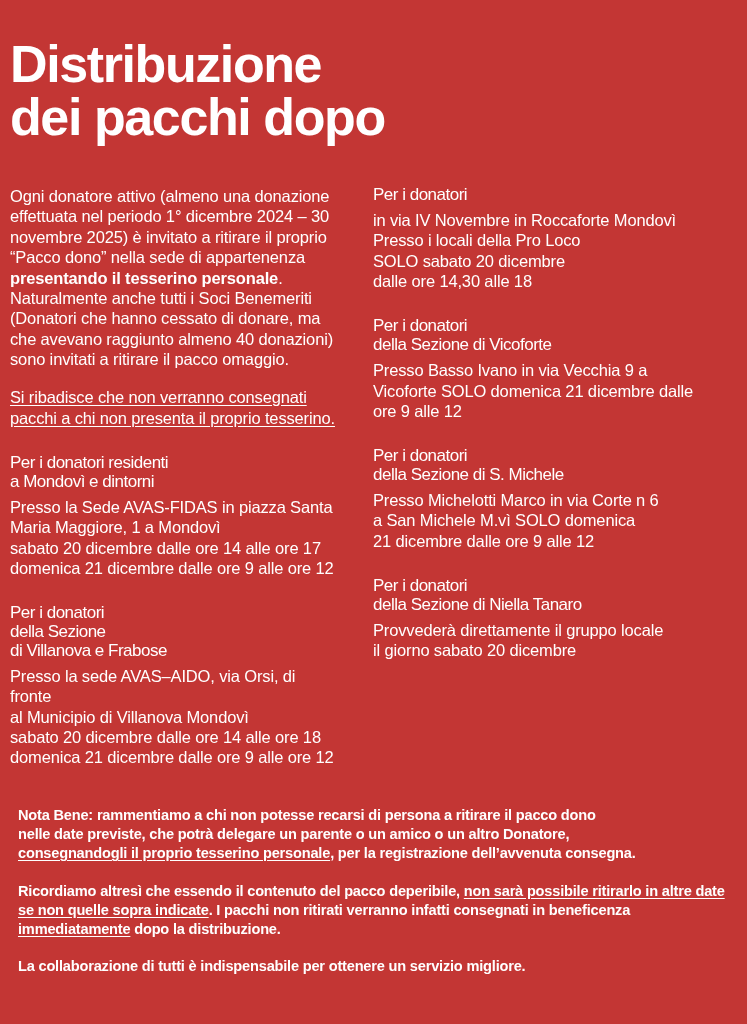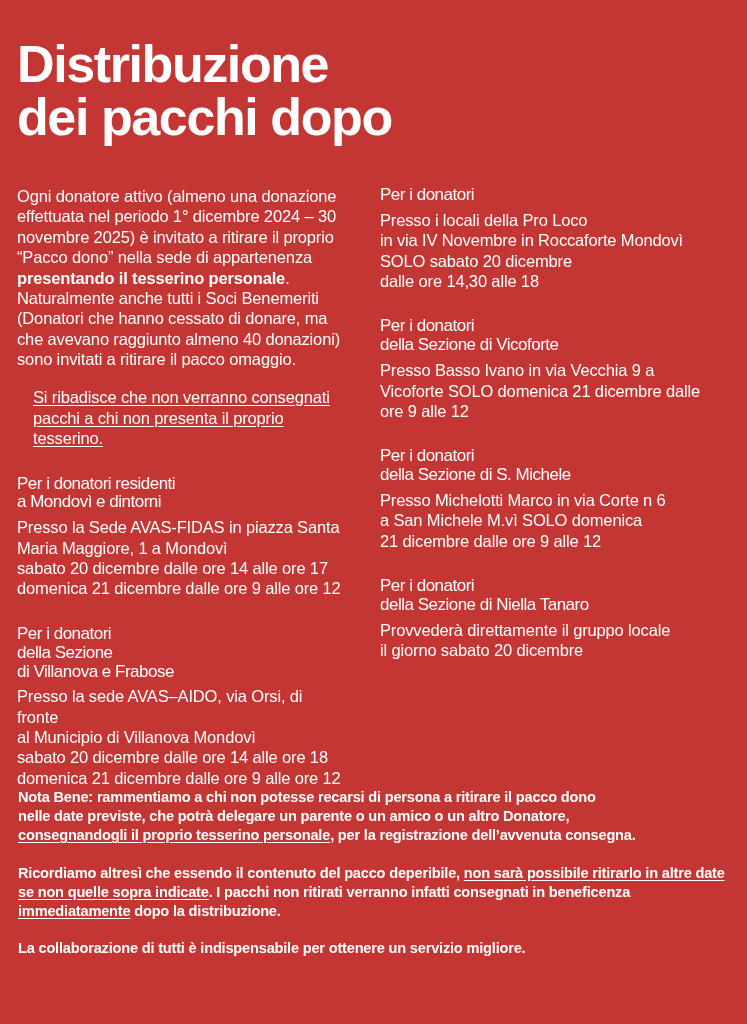--- a/index.html
+++ b/index.html
@@ -9,21 +9,21 @@
   body {
     background:#c33634;
     font-family:"Liberation Sans", sans-serif;
     color:#ffffff;
     overflow:hidden;
     position:relative;
   }
   .poster {
     width:747px;
     height:792px;
-    padding:0 17px;
+    padding:0 10px;
     position:relative;
   }
 
   
   .title {
     padding-top:38px;
     font-size:52px;
     line-height:1.02;
     font-weight:bold;
     letter-spacing:-1.4px;
@@ -45,21 +45,20 @@
     line-height:1.235;
     letter-spacing:-0.15px;
   }
   .intro b { font-weight:bold; }
 
   .intro-underline {
     font-size:16.5px;
     line-height:1.235;
     letter-spacing:-0.15px;
     margin-top:18px;
-    margin-left:16px;
   }
   .intro-underline .u {
     text-decoration:underline;
     text-underline-offset:2px;
   }
 
   .section { margin-top:26px; }
   .section:first-child { margin-top:0; }
 
   .sec-head {
@@ -76,21 +75,21 @@
     line-height:1.235;
     letter-spacing:-0.15px;
   }
   .sec-body .line { display:block; }
 
   
   .footer {
     position:absolute;
     left:18px;
     right:18px;
-    top:788px;
+    top:806px;
     font-size:14.6px;
     font-weight:bold;
     line-height:1.315;
     letter-spacing:-0.2px;
   }
   .foot-p { margin-bottom:18px; }
   .foot-p:last-child { margin-bottom:0; }
   .foot-p .line { display:block; }
   .footer .u {
     text-decoration:underline;
@@ -144,22 +143,22 @@
 
     </div>
 
     <div class="col-right">
 
       <div class="section">
         <div class="sec-head">
           <span class="line">Per i donatori</span>
         </div>
         <div class="sec-body">
+          <span class="line">in via IV Novembre in Roccaforte Mondovì</span>
           <span class="line">Presso i locali della Pro Loco</span>
-          <span class="line">in via IV Novembre in Roccaforte Mondovì</span>
           <span class="line">SOLO sabato 20 dicembre</span>
           <span class="line">dalle ore 14,30 alle 18</span>
         </div>
       </div>
 
       <div class="section">
         <div class="sec-head">
           <span class="line">Per i donatori</span>
           <span class="line">della Sezione di Vicoforte</span>
         </div>

